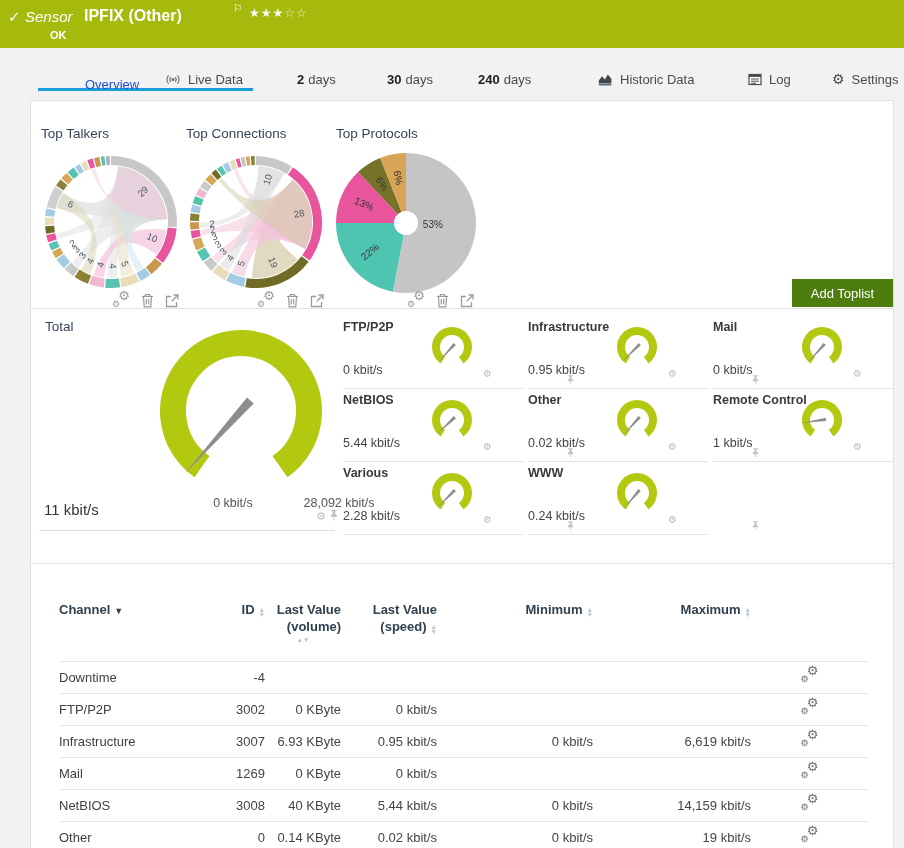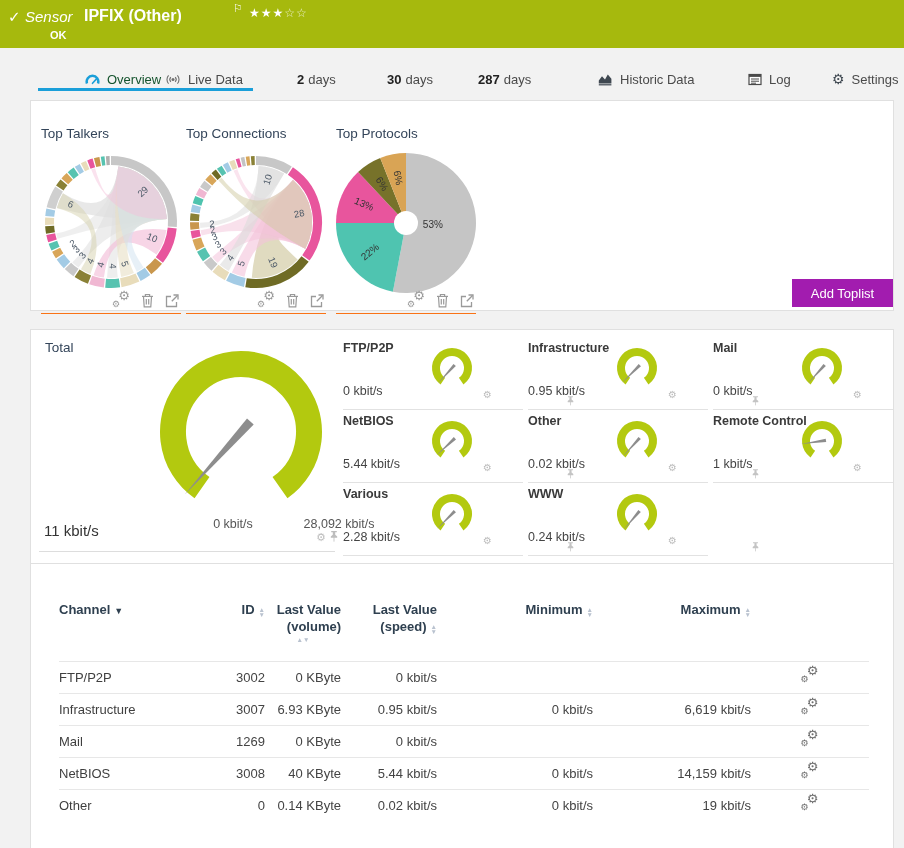--- a/index.html
+++ b/index.html
@@ -15,42 +15,42 @@
   .sensor-header .flag{position:absolute;left:233px;top:2px;font-size:11px;}
   .sensor-header .stars{position:absolute;left:249px;top:6px;font-size:12px;letter-spacing:1px;}
   .sensor-header .stars .off{opacity:.75;}
   .sensor-header .status{position:absolute;left:50px;top:29px;font-size:11px;font-weight:bold;}
 
   
   .tabstrip{position:absolute;left:0;top:48px;width:904px;height:52px;}
   .tab{position:absolute;top:22px;height:18px;display:flex;align-items:center;gap:7px;
        font-size:13px;color:#4a4a4a;cursor:pointer;white-space:nowrap;}
   .tab .num{font-weight:bold;color:#222;margin-right:-3px;}
-  .tab.active{color:#14532d;}
+  .tab.active{color:#1d4ed8;flex-direction:column;}
   .tab-underline{position:absolute;left:38px;top:40px;width:215px;height:3px;background:#1b9fd9;}
   .t-overview{left:85px;} .t-live{left:165px;} .t-2d{left:297px;} .t-30d{left:387px;}
   .t-365d{left:478px;} .t-hist{left:598px;} .t-log{left:748px;} .t-set{left:832px;}
   .t-set .gearchar{font-size:14px;color:#3f4851;line-height:10px;}
 
   
   .panel{position:absolute;left:30px;width:864px;background:#fff;border:1px solid #e0e0e0;box-sizing:border-box;}
   #panel-toplists{top:100px;height:211px;}
-  #panel-gauges{top:329px;height:284px;padding-left:29px;}
+  #panel-gauges{top:308px;height:284px;padding-left:29px;}
   #panel-table{top:563px;height:290px;overflow:hidden;}
 
   
   .toplist-card{position:absolute;top:19px;width:140px;height:193px;border-bottom:1px solid #f97316;}
   .tc-0{left:10px;} .tc-1{left:155px;} .tc-2{left:305px;}
   .toplist-title{font-size:13.5px;color:#34455a;margin:6px 0 0 0;}
   .toplist-chart{position:absolute;left:0;top:30px;}
   .toplist-icons{position:absolute;right:2px;bottom:5px;display:flex;align-items:center;gap:11px;color:#9a9a9a;}
   .gearpair{position:relative;display:inline-block;width:17px;height:15px;}
   .gearpair .g1{position:absolute;right:0;top:-4px;font-size:13px;line-height:14px;color:inherit;}
   .gearpair .g2{position:absolute;left:-1px;bottom:-1px;font-size:9px;line-height:9px;color:inherit;}
-  .add-toplist{position:absolute;right:0px;top:178px;width:101px;height:28px;background:#a21caf;color:#fff;
+  .add-toplist{position:absolute;right:0px;top:178px;width:101px;height:28px;background:#4d7c0f;color:#fff;
       font-size:13px;border:none;display:flex;align-items:center;justify-content:center;cursor:pointer;
       font-family:"Liberation Sans","DejaVu Sans",sans-serif;}
 
   
   .total-label{position:absolute;left:14px;top:10px;font-size:13.5px;color:#34455a;}
   #total-gauge{position:absolute;left:120px;top:16px;}
   .total-value{position:absolute;left:13px;top:192px;font-size:15px;color:#333;text-align:center;}
   .scale-min{position:absolute;left:160px;top:187px;width:84px;text-align:center;font-size:12.5px;color:#555;}
   .scale-max{position:absolute;left:236px;top:187px;width:144px;text-align:center;font-size:12.5px;color:#555;}
   .total-icons{position:absolute;left:285px;top:201px;display:flex;gap:4px;align-items:center;}
@@ -115,21 +115,21 @@
     </div>
     <div class="tab t-2d">
       <span class="num">2</span>
       <span>days</span>
     </div>
     <div class="tab t-30d">
       <span class="num">30</span>
       <span>days</span>
     </div>
     <div class="tab t-365d">
-      <span class="num">287</span>
+      <span class="num">240</span>
       <span>days</span>
     </div>
     <div class="tab t-hist">
       <svg width="15" height="13" viewBox="0 0 15 13">
         <path d="M.8 10.6 V7.4 L4 3.2 L7 6.4 L9.8 1.6 L13.4 5.8 V10.6 Z" fill="#3f4851"></path>
         <rect x=".8" y="11.2" width="12.6" height="1.2" fill="#3f4851"></rect>
       </svg>
       <span>Historic Data</span>
     </div>
     <div class="tab t-log">
@@ -505,20 +505,29 @@
               </span></th>
           <th><span>Maximum</span><span class="sort">
                 <span>▲</span>
                 <span>▼</span>
               </span></th>
           <th></th>
         </tr>
       </thead>
       <tbody>
           <tr>
+            <td class="c-name">Downtime</td>
+            <td class="num">-4</td>
+            <td class="num"></td>
+            <td class="num"></td>
+            <td class="num"></td>
+            <td class="num"></td>
+            <td class="c-gear"><span class="gearpair"><span class="g1">⚙</span><span class="g2">⚙</span></span></td>
+          </tr>
+          <tr>
             <td class="c-name">FTP/P2P</td>
             <td class="num">3002</td>
             <td class="num">0 KByte</td>
             <td class="num">0 kbit/s</td>
             <td class="num"></td>
             <td class="num"></td>
             <td class="c-gear"><span class="gearpair"><span class="g1">⚙</span><span class="g2">⚙</span></span></td>
           </tr>
           <tr>
             <td class="c-name">Infrastructure</td>

